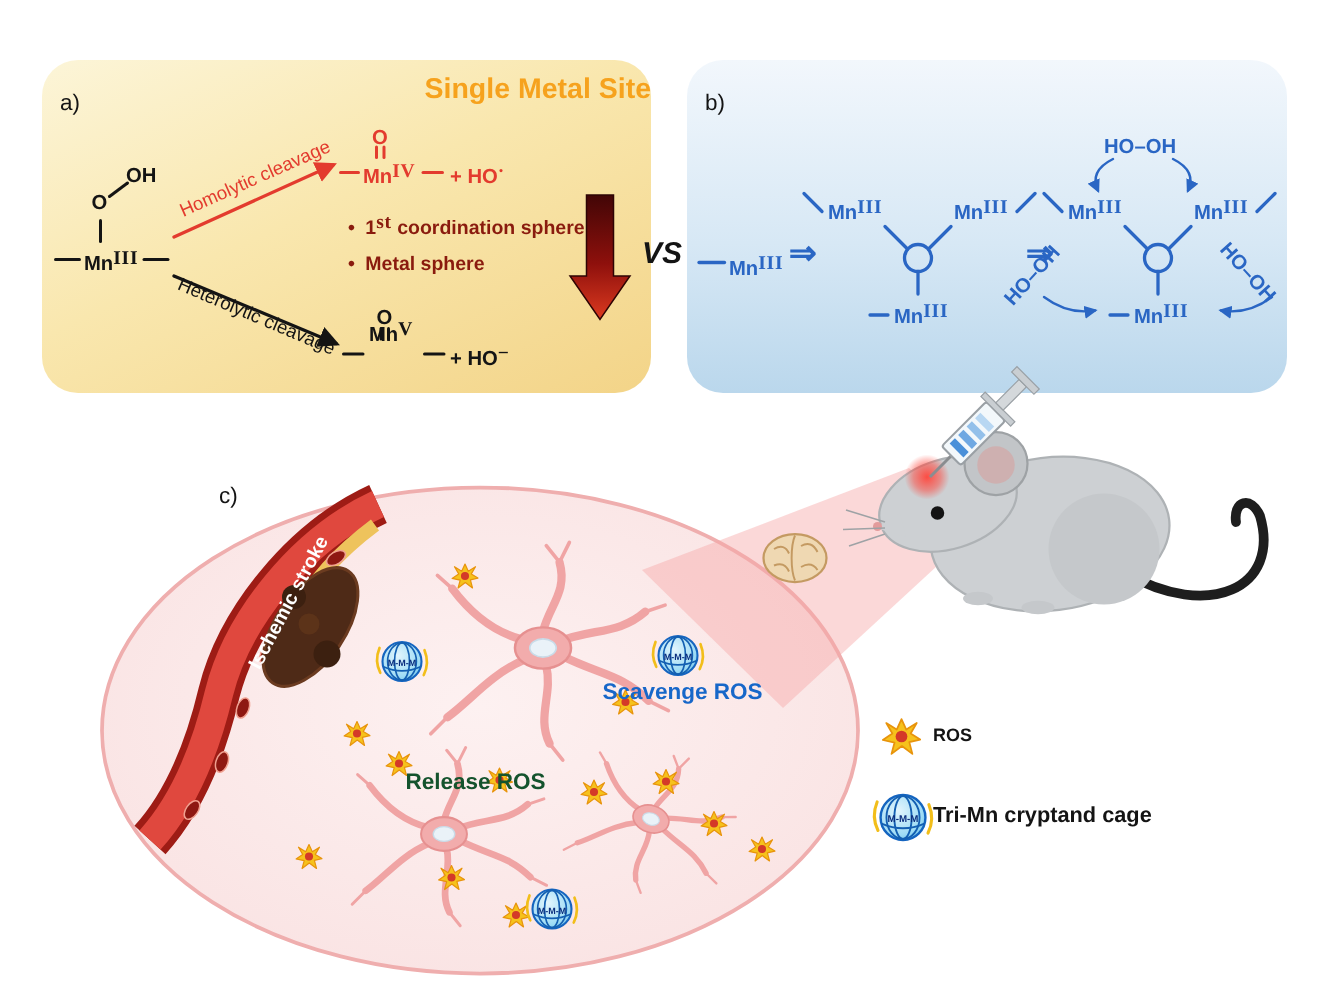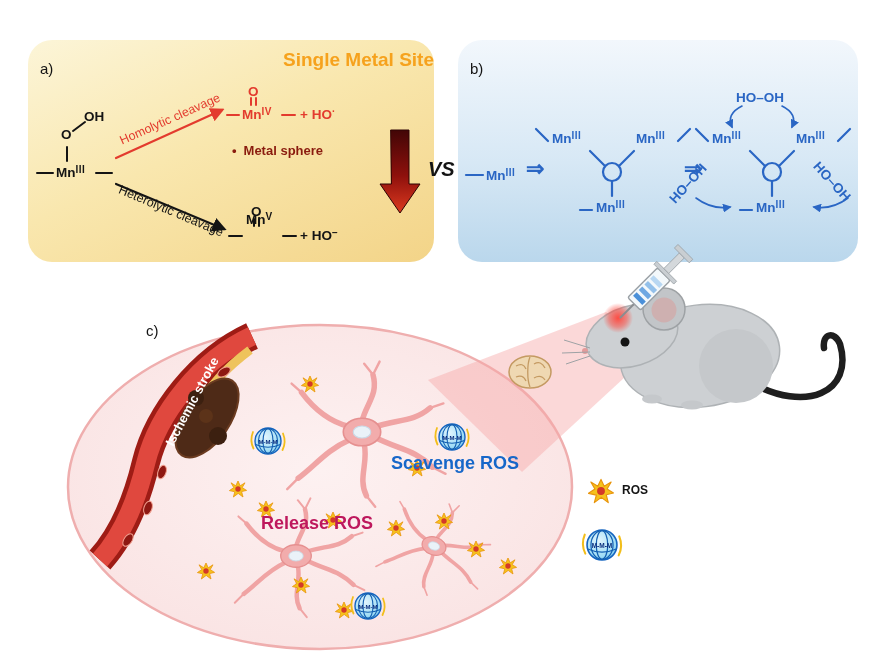--- a/index.html
+++ b/index.html
@@ -8,25 +8,25 @@
   .panel{position:absolute;border-radius:24px;}
   #panel-a{left:28px;top:40px;width:406px;height:222px;
            background:linear-gradient(155deg,#FCF5D8 0%,#F9E7AE 45%,#F3D488 100%);}
   #panel-b{left:458px;top:40px;width:400px;height:222px;
            background:linear-gradient(180deg,#F2F7FC 0%,#D7E8F5 55%,#BAD7EC 100%);}
   #art{position:absolute;left:0;top:0;}
   .t{position:absolute;white-space:nowrap;color:#141414;}
   .title{font-weight:bold;font-size:19px;text-align:right;}
   .lab{font-size:15px;}
   .chem{font-weight:bold;font-size:13.5px;}
-  .sx{font-size:10px;vertical-align:4px;letter-spacing:.5px;}
+  .sx{font-size:13px;vertical-align:4px;letter-spacing:.5px;font-family:Liberation Serif, serif;}
   .red{color:#E33B2E;}
   .blue{color:#2A66C4;}
   .cleave{font-size:12.5px;text-align:center;}
-  .big{font-size:18px;font-weight:bold;}
+  .big{font-size:15px;font-weight:bold;}
   .bullets{font-weight:bold;font-size:13px;color:#8A1B0E;line-height:20px;}
   .b-dot{margin-right:7px;}
   .imp{font-size:22px;font-weight:bold;}
 </style>
 </head>
 <body>
 
 <div id="canvas">
 
   <div id="panel-a" class="panel"></div>
@@ -257,20 +257,21 @@
 
   <div class="t chem red" style="left:248px;top:84px">O</div>
   <div class="t chem red" style="left:242px;top:106px"><span>Mn</span><sup class="sx">IV</sup></div>
   <div class="t chem red" style="left:300px;top:106px"><span>+</span> <span>HO</span><sup class="sx">·</sup></div>
 
   <div class="t chem" style="left:251px;top:204px">O</div>
   <div class="t chem" style="left:246px;top:211px"><span>Mn</span><sup class="sx">V</sup></div>
   <div class="t chem" style="left:300px;top:227px"><span>+</span> <span>HO</span><sup class="sx">−</sup></div>
 
   <div class="t bullets" style="left:232px;top:138px">
+    <div><span class="b-dot">•</span><span>1</span><sup class="sx">st</sup><span> coordination sphere</span></div>
     <div><span class="b-dot">•</span><span></span><sup class="sx"></sup><span>Metal sphere</span></div>
   </div>
 
   <div class="t" style="left:428px;top:158px;font-weight:bold;font-style:italic;font-size:20px">VS</div>
 
   <div class="t lab" style="left:470px;top:60px">b)</div>
 
   <div class="t chem blue" style="left:486px;top:167px"><span>Mn</span><sup class="sx">III</sup></div>
   <div class="t blue imp" style="left:526px;top:156px">⇒</div>
 
@@ -284,17 +285,18 @@
   <div class="t chem blue" style="left:796px;top:130px"><span>Mn</span><sup class="sx">III</sup></div>
   <div class="t chem blue" style="left:756px;top:199px"><span>Mn</span><sup class="sx">III</sup></div>
 
   <div class="t chem blue" style="left:736px;top:90px">HO–OH</div>
   <div class="t chem blue" style="left:664px;top:176px;transform:rotate(-48deg)">HO–OH</div>
   <div class="t chem blue" style="left:808px;top:174px;transform:rotate(48deg)">HO–OH</div>
 
   <div class="t lab" style="left:146px;top:322px">c)</div>
   <div class="t" style="left:122px;top:394px;width:140px;text-align:center;transform:rotate(-62deg);color:#ffffff;font-weight:bold;font-size:13px">Ischemic stroke</div>
   <div class="t big" style="left:385px;top:453px;width:140px;text-align:center;color:#1767C9">Scavenge ROS</div>
-  <div class="t big" style="left:253px;top:513px;width:128px;text-align:center;color:#be185d">Release ROS</div>
+  <div class="t big" style="left:253px;top:513px;width:128px;text-align:center;color:#14532d">Release ROS</div>
 
   <div class="t" style="left:622px;top:483px;font-weight:bold;font-size:12px">ROS</div>
+  <div class="t" style="left:622px;top:536px;font-weight:bold;font-size:14.5px">Tri-Mn cryptand cage</div>
 
 </div>
 
 </body></html>

